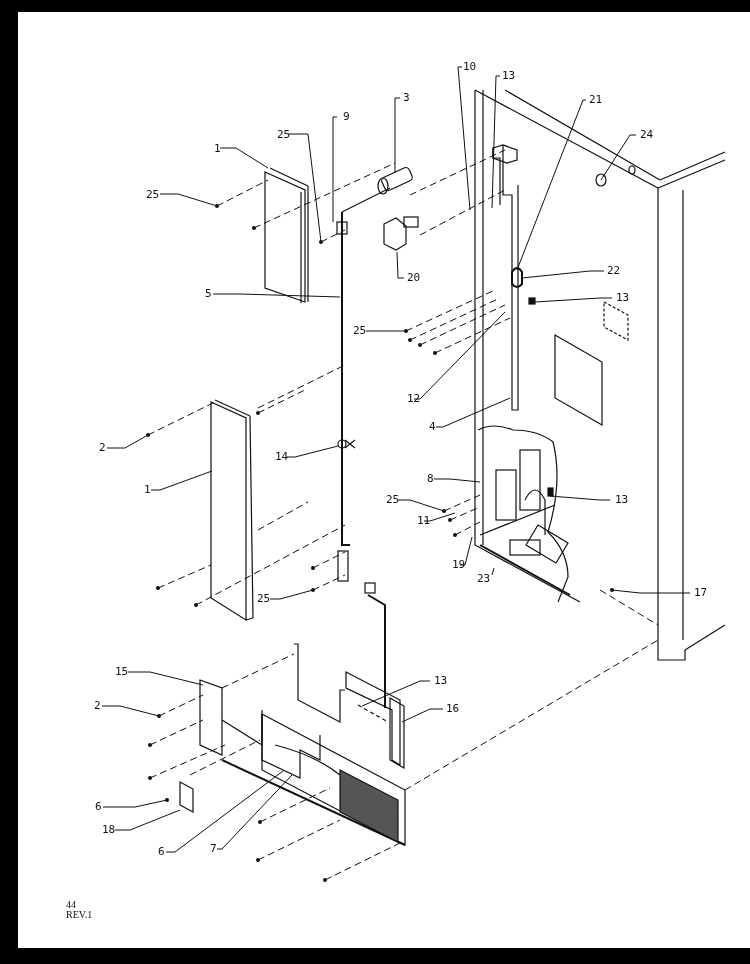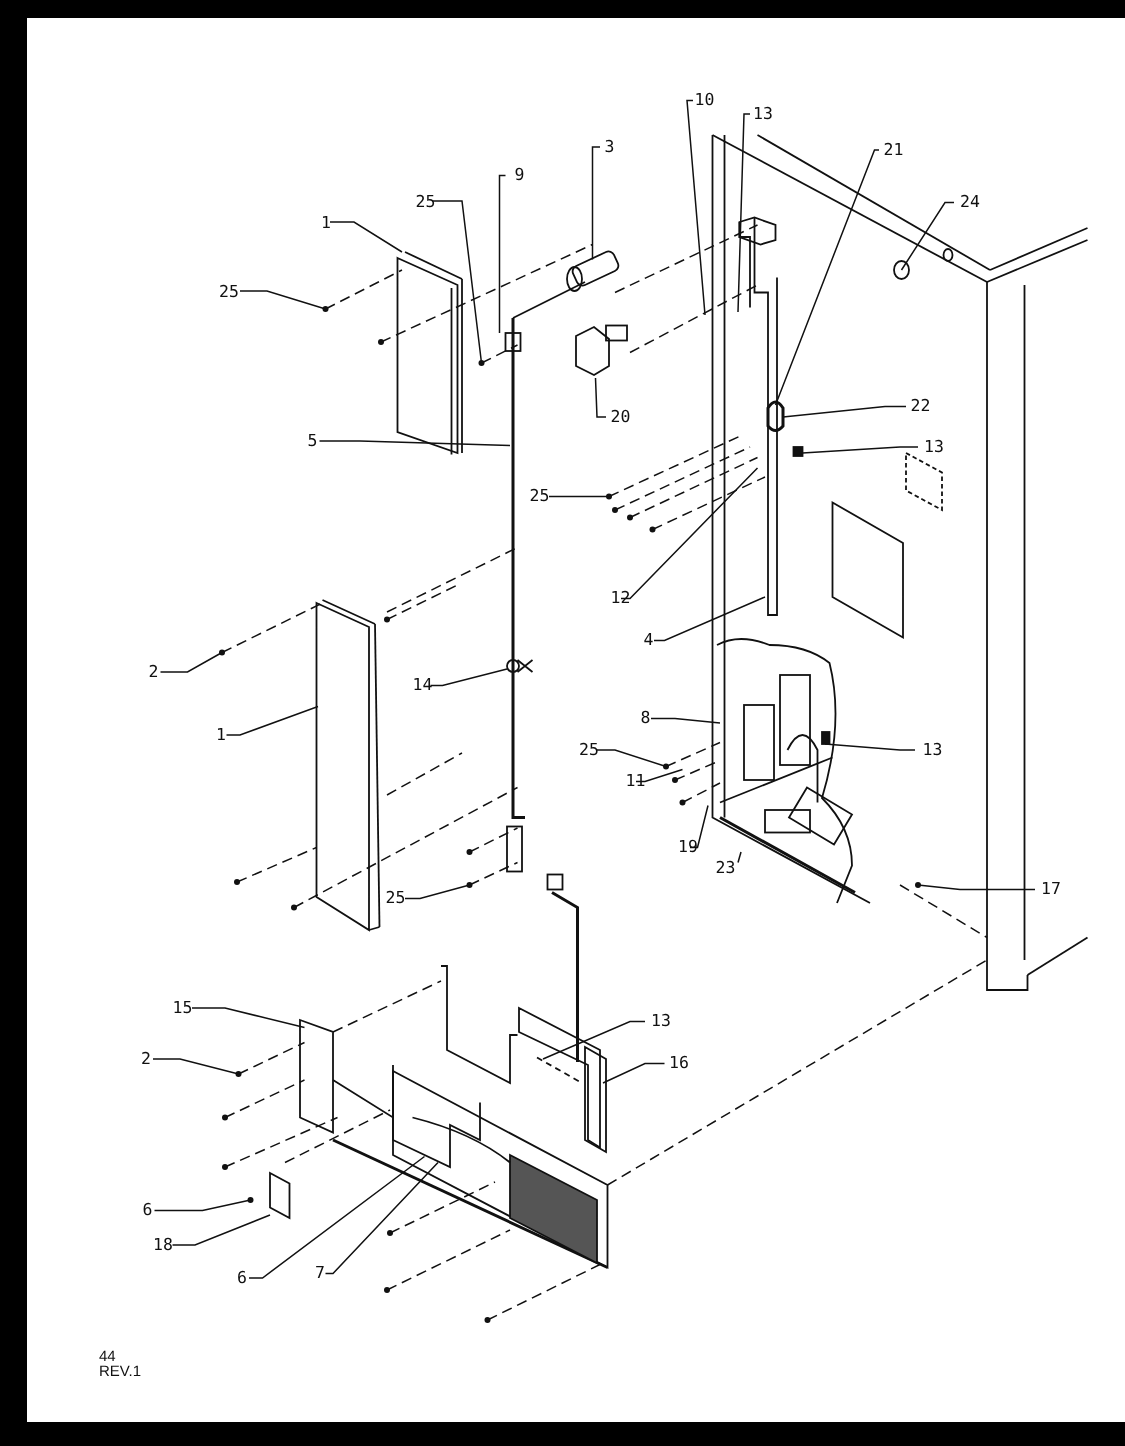--- a/index.html
+++ b/index.html
@@ -1,20 +1,20 @@
 <!DOCTYPE html>
 <html><head>
   <meta charset="utf-8">
   <style>
     html, body { margin: 0; padding: 0; background: #000; }
     body { width: 750px; height: 964px; position: relative; overflow: hidden; font-family: "Liberation Sans", sans-serif; }
     .sheet { position: absolute; left: 18px; top: 12px; width: 732px; height: 936px; background: #fff; }
     svg { position: absolute; left: 0; top: 0; }
     .lbl { font-family: "DejaVu Sans Mono", monospace; font-size: 11px; fill: #111; }
-    .foot { position: absolute; left: 66px; top: 900px; font-family: Liberation Sans, sans-serif; font-size: 10px; line-height: 10px; color: #111; white-space: pre; }
+    .foot { position: absolute; left: 66px; top: 900px; font-family: Liberation Serif, serif; font-size: 10px; line-height: 10px; color: #111; white-space: pre; }
   </style>
 </head>
 <body>
 
 <div class="sheet"></div>
 
 <svg width="750" height="964" viewBox="0 0 750 964" fill="none" stroke="#111" stroke-width="1.2">
 
   <g>
     <polyline points="475,90 475,545 580,602"></polyline>

